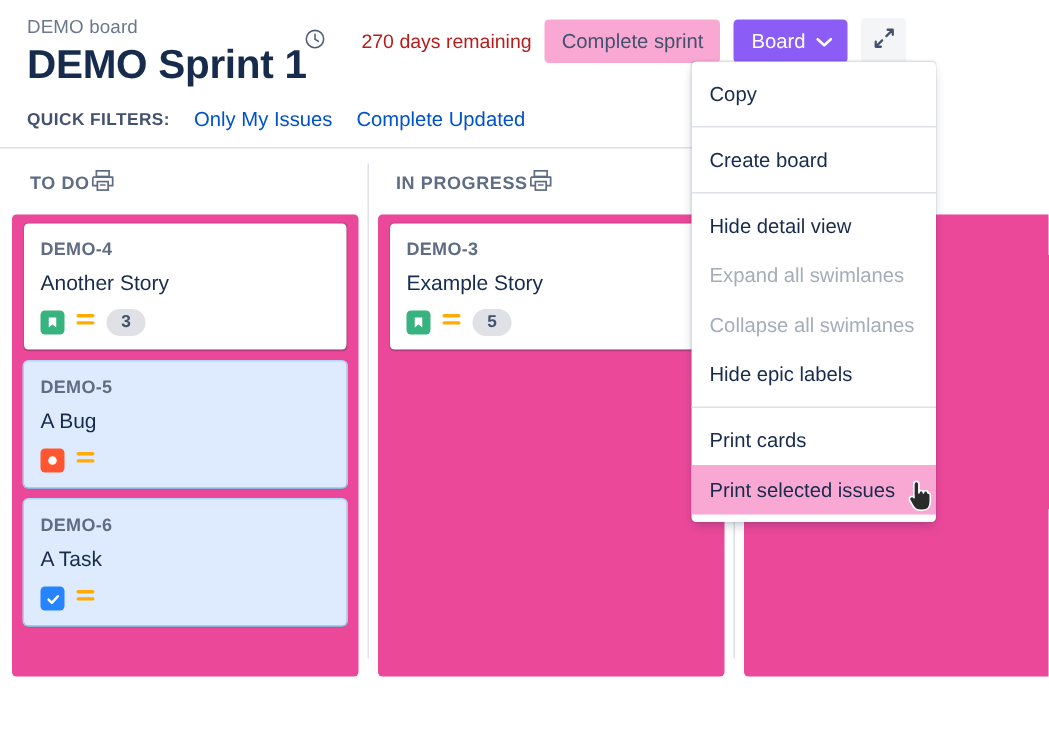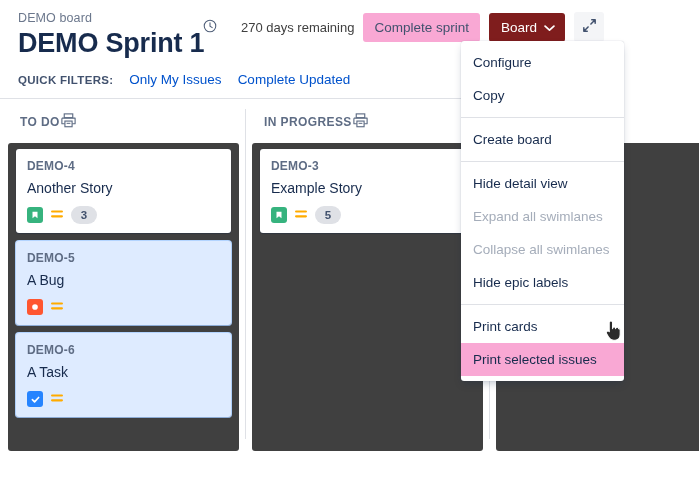--- a/index.html
+++ b/index.html
@@ -42,36 +42,36 @@
     right: 10px;
     display: flex;
     align-items: center;
     gap: 9px;
   }
   .days-remaining {
     display: flex;
     align-items: center;
     gap: 24px;
     font-size: 13px;
-    color: #404040;
+    color: #b91c1c;
     white-space: nowrap;
   }
   .clock-icon { display: block; }
   .btn {
     font-family: "Liberation Sans", sans-serif;
     font-size: 13.5px;
     border: none;
     border-radius: 3px;
     padding: 7px 11px;
     cursor: pointer;
     white-space: nowrap;
   }
   .btn-subtle { background: #f9a8d4; color: #42526e; }
   .btn-primary-dark {
-    background: #7f1d1d; color: #ffffff;
+    background: #8b5cf6; color: #ffffff;
     display: flex; align-items: flex-start; gap: 7px;
     padding: 7px 10px 7px 12px;
   }
   .btn-icon {
     background: #f4f5f7;
     border: none; border-radius: 3px;
     width: 30px; height: 30px;
     display: flex; align-items: center; justify-content: center;
     cursor: pointer; padding: 0;
   }
@@ -134,21 +134,21 @@
     font-size: 12px;
     font-weight: bold;
     color: #5e6c84;
     letter-spacing: .4px;
   }
   .printer-btn {
     background: transparent; border: none; padding: 0;
     cursor: pointer; display: flex; align-items: center;
   }
   .col-body {
-    background: #404040;
+    background: #ec4899;
     border-radius: 3px;
     flex: 1;
     padding: 6px 8px 8px 8px;
     box-sizing: border-box;
     min-height: 0;
   }
   .card {
     background: #ffffff;
     border-radius: 3px;
     box-shadow: 0 1px 1px rgba(9,30,66,.25), 0 0 1px rgba(9,30,66,.31);
@@ -420,21 +420,20 @@
           </span>
         </button>
       </div>
       <div class="col-body"></div>
     </div>
 
   </div>
 
   <div class="dropdown">
 
-    <div class="menu-item">Configure</div>
     <div class="menu-item">Copy</div>
 
     <div class="menu-sep"></div>
 
     <div class="menu-item">Create board</div>
 
     <div class="menu-sep"></div>
 
     <div class="menu-item">Hide detail view</div>
     <div class="menu-item disabled">Expand all swimlanes</div>

